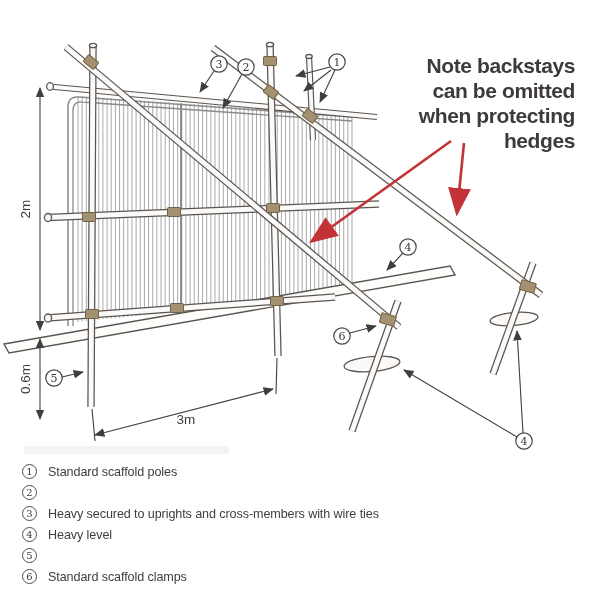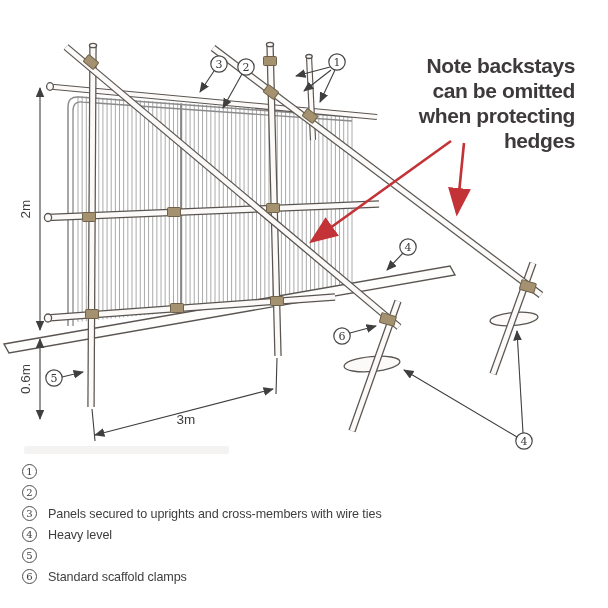--- a/index.html
+++ b/index.html
@@ -252,27 +252,28 @@
     <text class="note-line" x="575" y="148" text-anchor="end">hedges</text>
   </g>
 </svg>
 
 <div class="artifact"></div>
 
 
 <div class="legend">
   <div class="lrow">
     <span class="lnum">1</span>
+    <span class="ltext">Standard scaffold poles</span>
   </div>
   <div class="lrow">
     <span class="lnum">2</span>
   </div>
   <div class="lrow">
     <span class="lnum">3</span>
-    <span class="ltext">Panels secured to uprights and cross-members with wire ties</span>
+    <span class="ltext">Heavy secured to uprights and cross-members with wire ties</span>
   </div>
   <div class="lrow">
     <span class="lnum">4</span>
     <span class="ltext">Heavy level</span>
   </div>
   <div class="lrow">
     <span class="lnum">5</span>
   </div>
   <div class="lrow">
     <span class="lnum">6</span>

